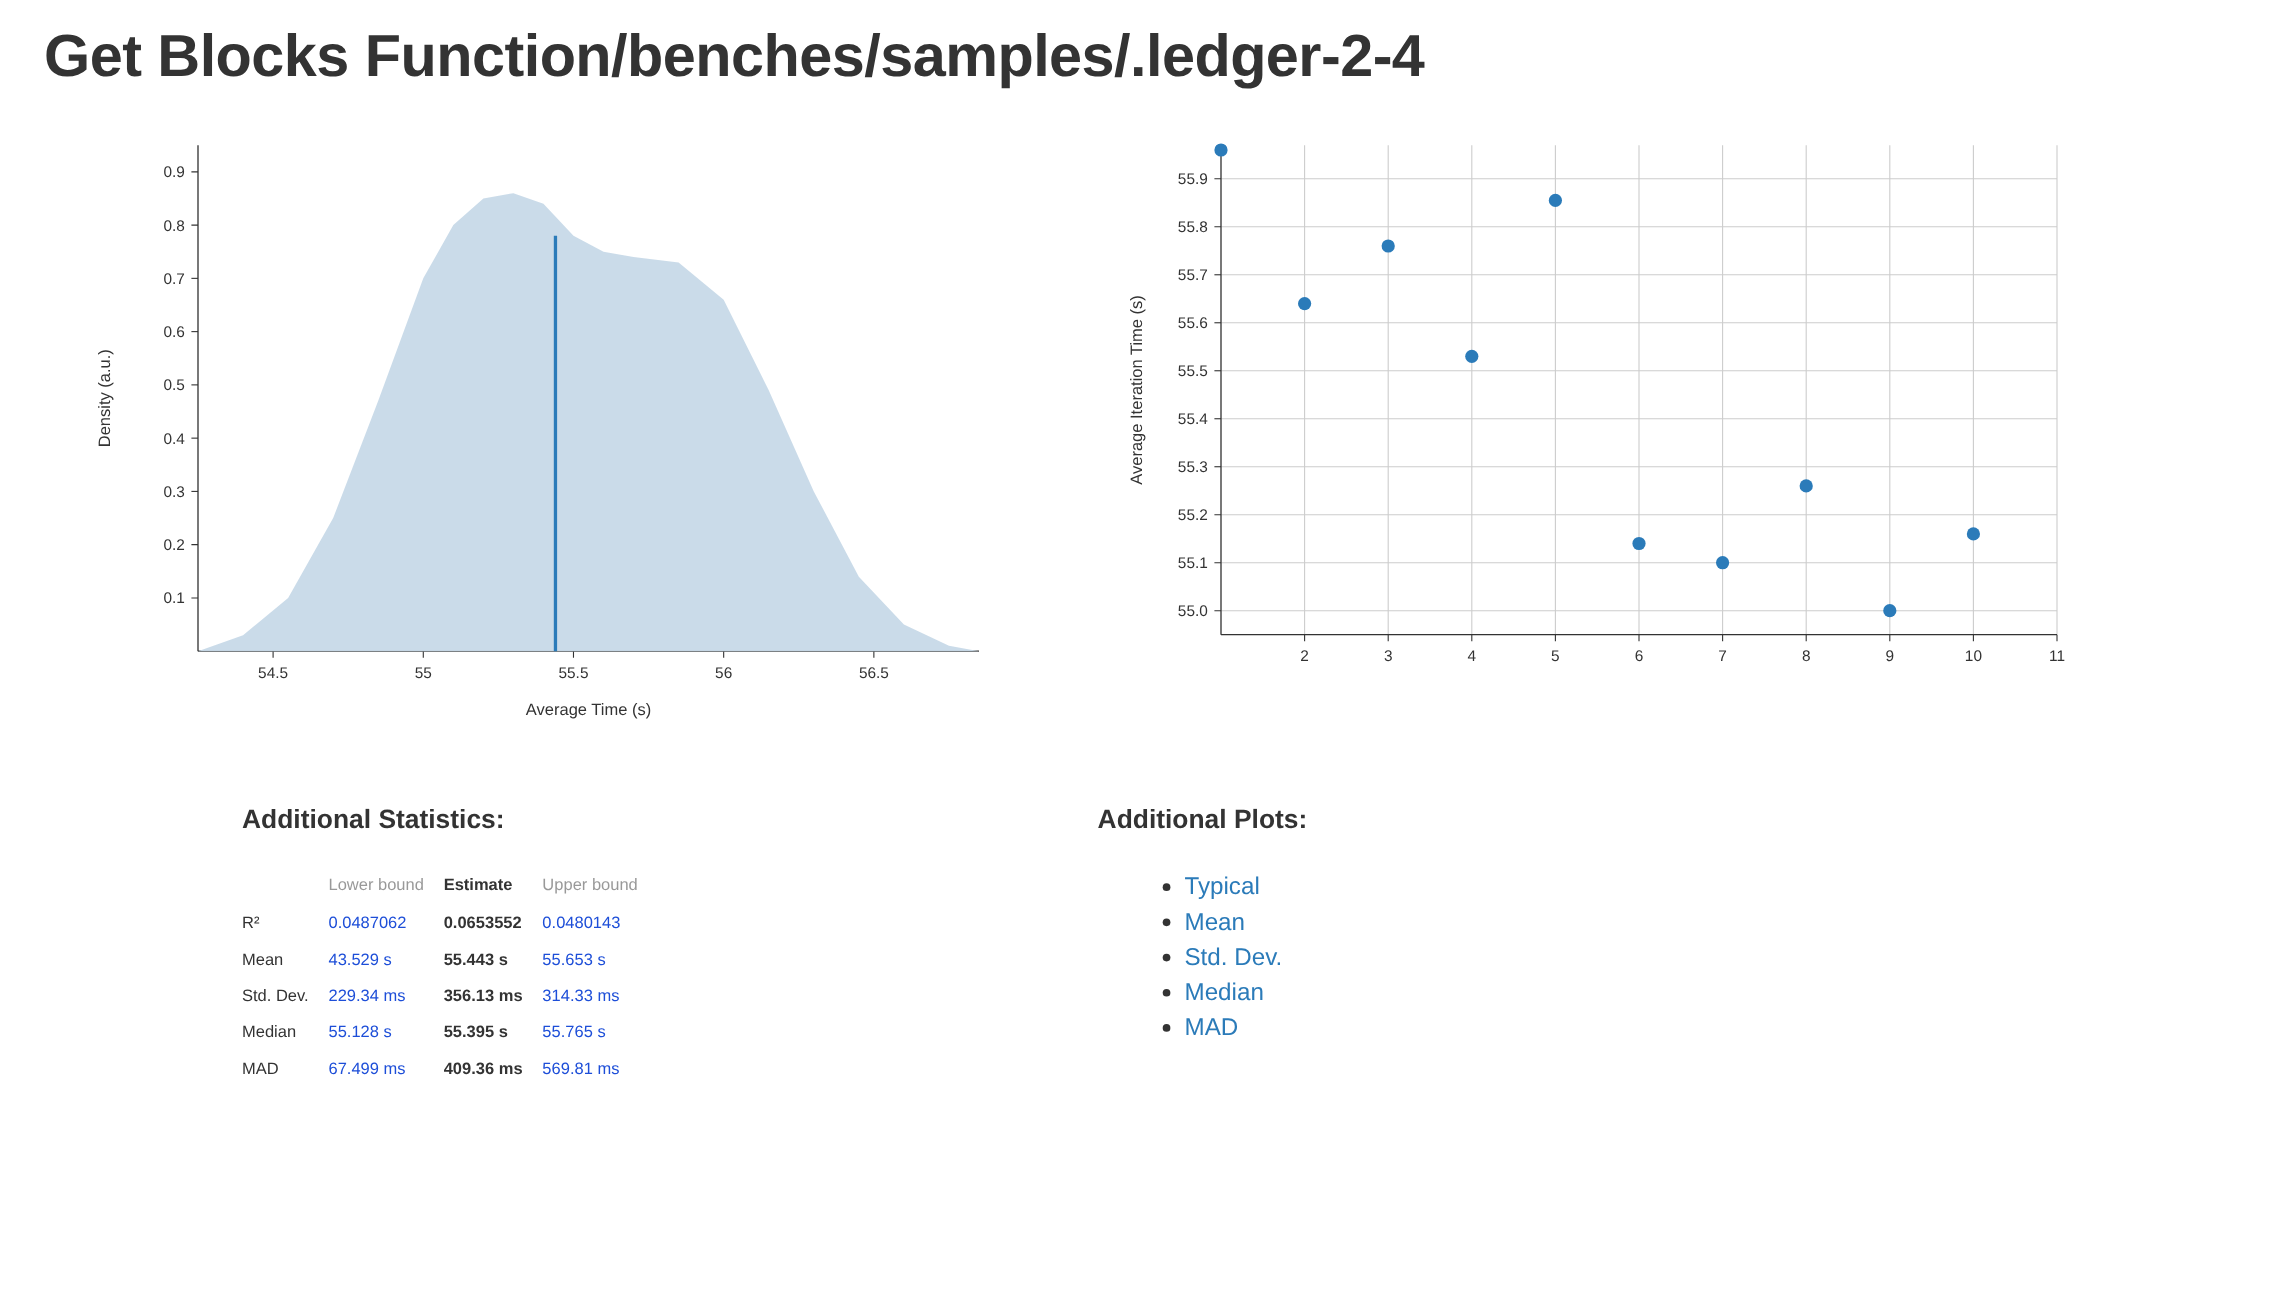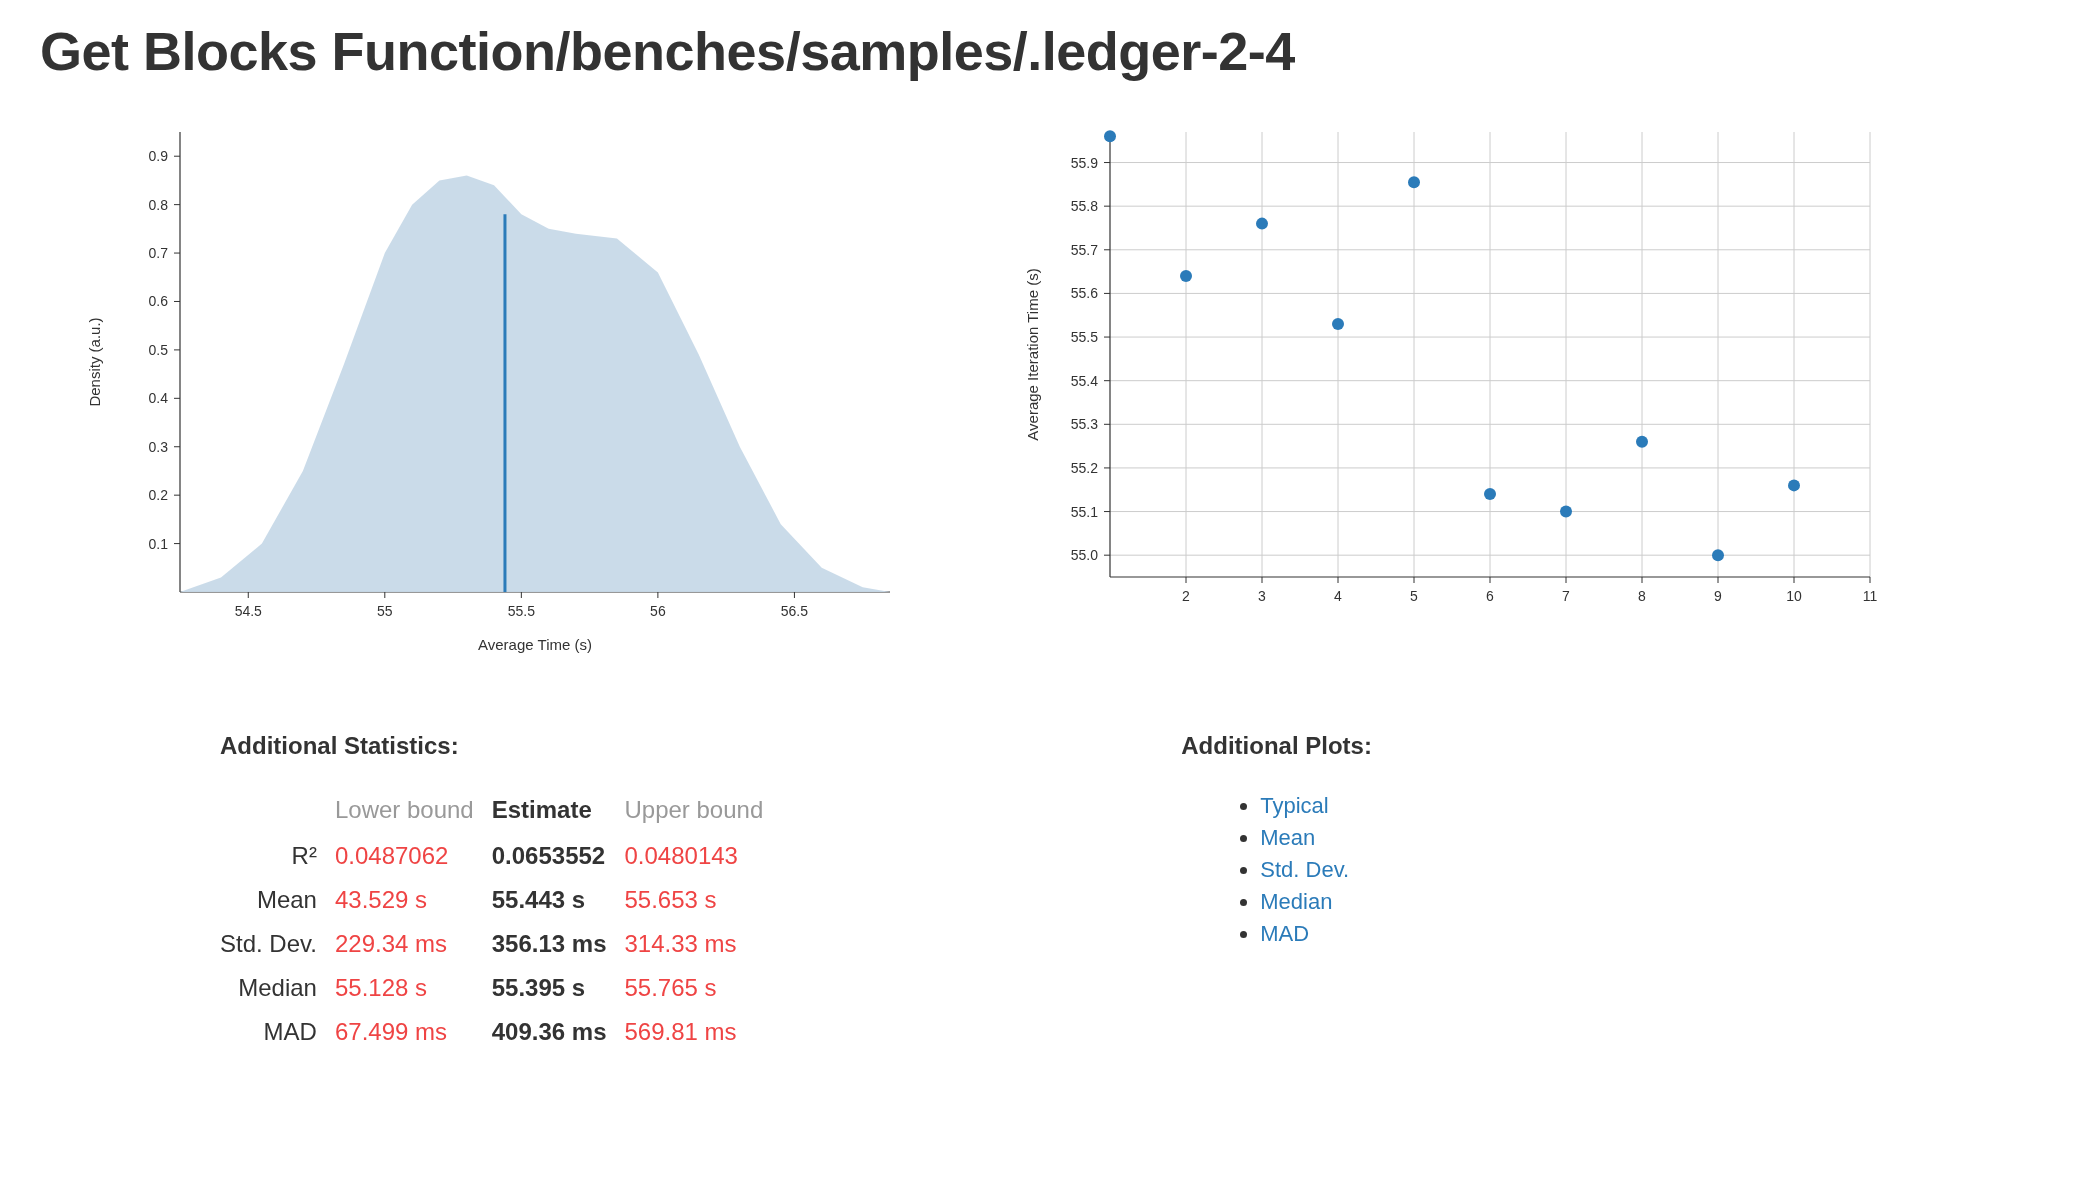--- a/index.html
+++ b/index.html
@@ -33,34 +33,34 @@
     gap: 400px;
     padding-left: 180px;
   }
   .stats-section h3, .plots-section h3 {
     font-size: 24px;
     font-weight: 700;
     margin: 0 0 30px 0;
   }
   .stats-table {
     border-collapse: collapse;
-    font-size: 24px;
+    font-size: 15px;
   }
   .stats-table th {
     font-weight: 400;
     color: #999;
     text-align: left;
     padding: 6px 18px 10px 0;
   }
   .stats-table th.estimate-col { color: #333; font-weight: bold; }
   .stats-table td {
     padding: 8px 18px 8px 0;
-    color: #ef4444;
-  }
-  .stats-table td.row-label { color: #333; font-weight: 500; white-space: nowrap; text-align: right; }
+    color: #1d4ed8;
+  }
+  .stats-table td.row-label { color: #333; font-weight: 500; white-space: nowrap; }
   .stats-table td.estimate { color: #333; font-weight: 700; }
   .plots-section ul {
     list-style: disc;
     padding-left: 50px;
     margin: 0;
   }
   .plots-section li {
     font-size: 22px;
     padding: 3px 0;
     color: #333;

